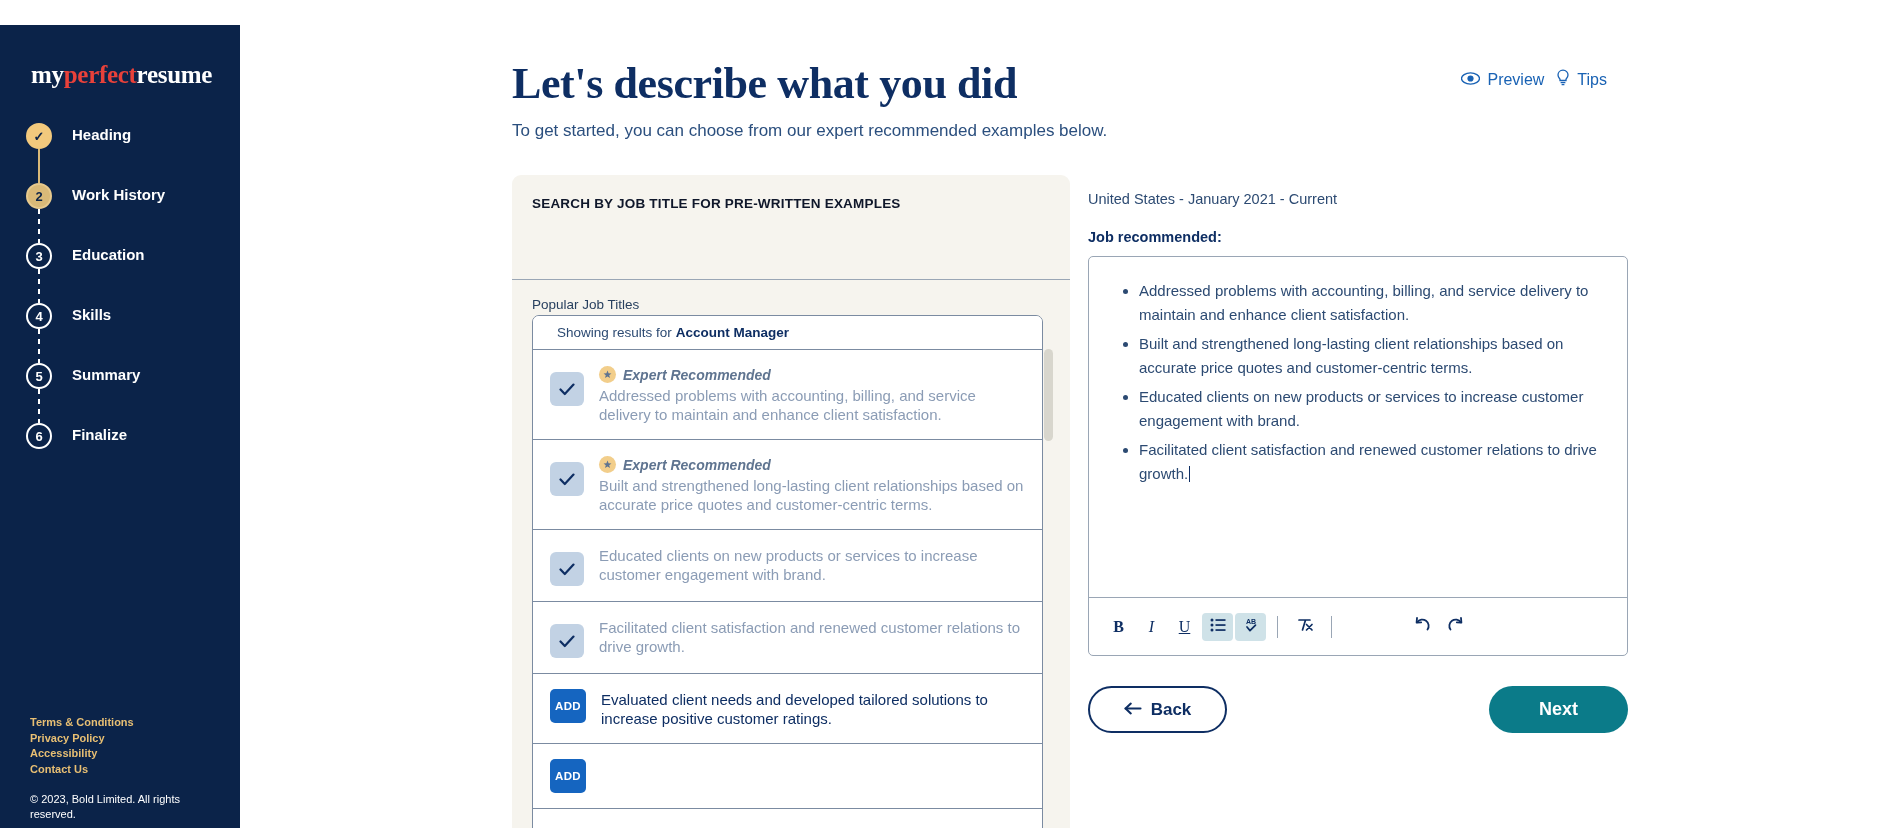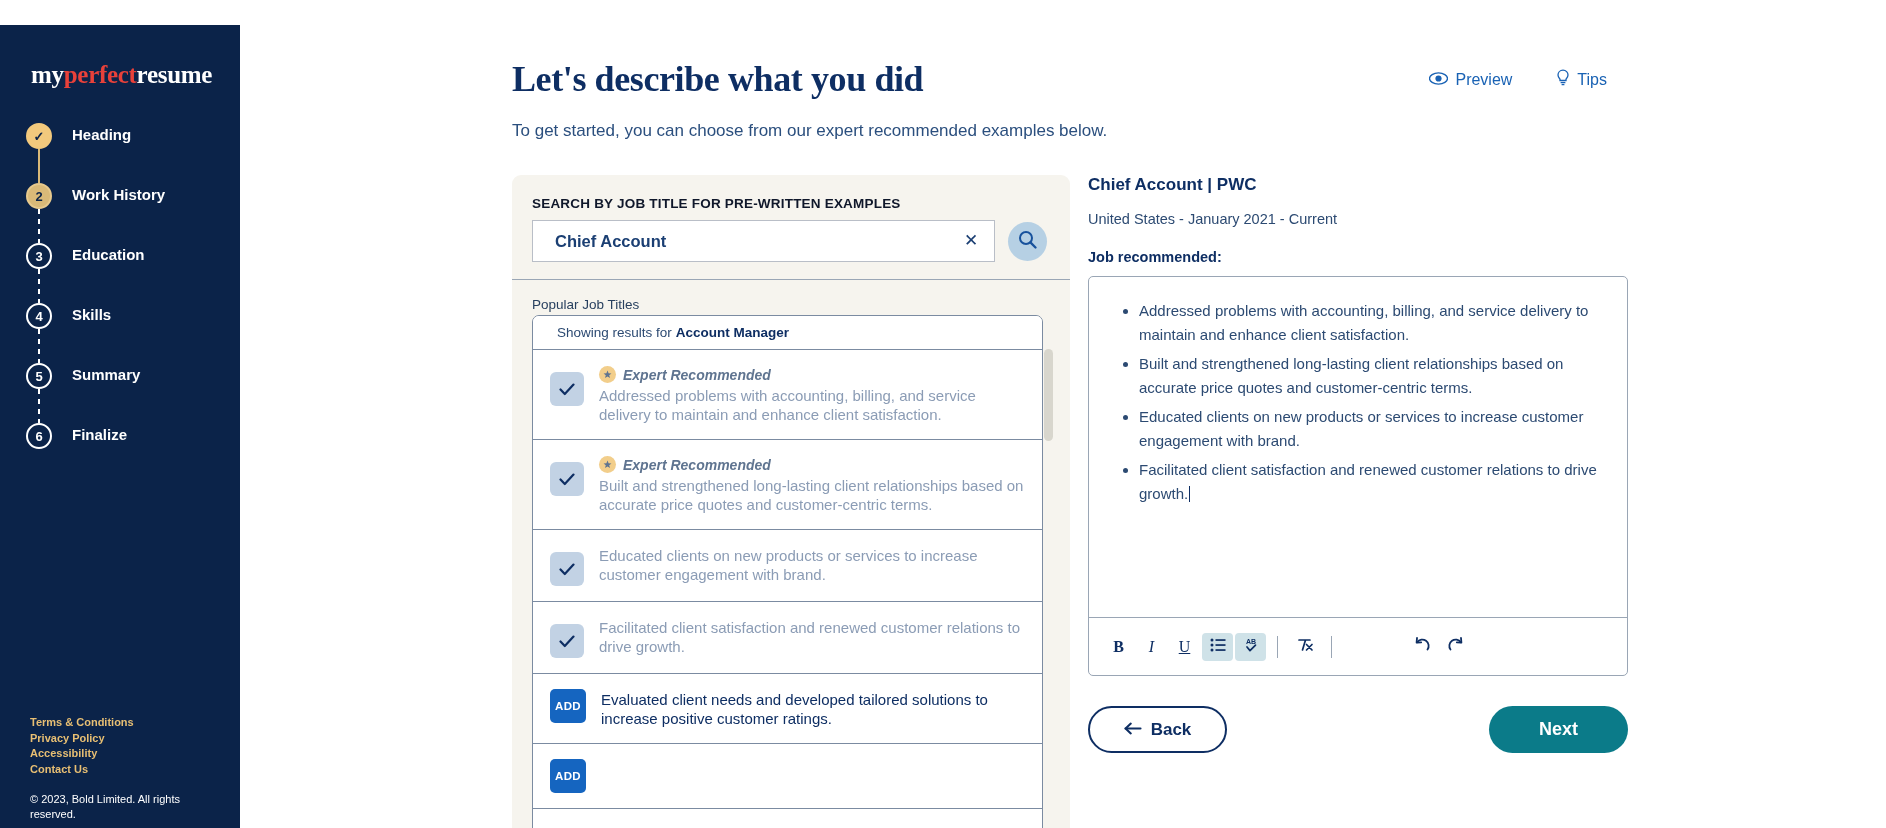--- a/index.html
+++ b/index.html
@@ -59,29 +59,29 @@
   }
   .copyright {
     position: absolute; left: 30px; top: 767px; width: 150px;
     color: #ffffff; font-size: 11px; line-height: 15px;
   }
 
   
   .page-title {
     position: absolute; left: 512px; top: 33px;
     font-family: "Liberation Serif", serif;
-    font-size: 36px; font-weight: bold; color: #0e2e63; letter-spacing: -0.4px;
+    font-size: 44px; font-weight: bold; color: #0e2e63; letter-spacing: -0.4px;
   }
   .page-sub {
     position: absolute; left: 512px; top: 96px;
     font-size: 17px; color: #2b4f7e;
   }
   .top-actions {
     position: absolute; right: 45px; top: 44px;
-    display: flex; align-items: center; gap: 44px;
+    display: flex; align-items: center; gap: 12px;
   }
   .top-link {
     display: flex; align-items: center; gap: 7px;
     color: #1962b4; font-size: 16px; cursor: pointer; white-space: nowrap;
   }
 
   
   .left-panel {
     position: absolute; left: 512px; top: 150px;
     width: 558px; height: 678px;
@@ -325,34 +325,20 @@
         </svg>
       </span>
       <span>Tips</span>
     </div>
   </div>
 
   <section class="left-panel">
 
     <div class="search-head">
       <div class="search-label">SEARCH BY JOB TITLE FOR PRE-WRITTEN EXAMPLES</div>
-      <div class="search-row">
-        <div class="search-box">
-          <input type="text" value="Chief Account" style="">
-          <button class="clear-btn">✕</button>
-        </div>
-        <button class="search-circle">
-          <span>
-            <svg width="19" height="19" viewBox="0 0 19 19">
-              <circle cx="8" cy="8" r="6" fill="none" stroke="#17519c" stroke-width="2"></circle>
-              <line x1="12.4" y1="12.4" x2="17.5" y2="17.5" stroke="#17519c" stroke-width="2.3" stroke-linecap="round"></line>
-            </svg>
-          </span>
-        </button>
-      </div>
     </div>
 
     <div class="popular">Popular Job Titles</div>
 
     <div class="chips">
       <span class="chip">
         <span>
           <svg width="10" height="10" viewBox="0 0 12 12">
               <circle cx="5" cy="5" r="3.6" fill="none" stroke="#1962b4" stroke-width="1.4"></circle>
               <line x1="7.6" y1="7.6" x2="11" y2="11" stroke="#1962b4" stroke-width="1.5"></line>
@@ -478,21 +464,20 @@
         <span class="rtext"></span>
       </div>
     </div>
   </section>
 
   <div class="scrolltrack">
     <div class="scrollthumb"></div>
   </div>
 
   <section class="right-col">
-    <div class="job-title">Chief Account | PWC</div>
     <div class="job-meta">United States - January 2021 - Current</div>
     <div class="jd-label">Job recommended:</div>
 
     <div class="editor">
       <div class="editor-body">
         <ul>
           <li>Addressed problems with accounting, billing, and service delivery to maintain and enhance client satisfaction.</li>
           <li>Built and strengthened long-lasting client relationships based on accurate price quotes and customer-centric terms.</li>
           <li>Educated clients on new products or services to increase customer engagement with brand.</li>
           <li><span>Facilitated client satisfaction and renewed customer relations to drive growth.</span><span class="caret"></span></li>

